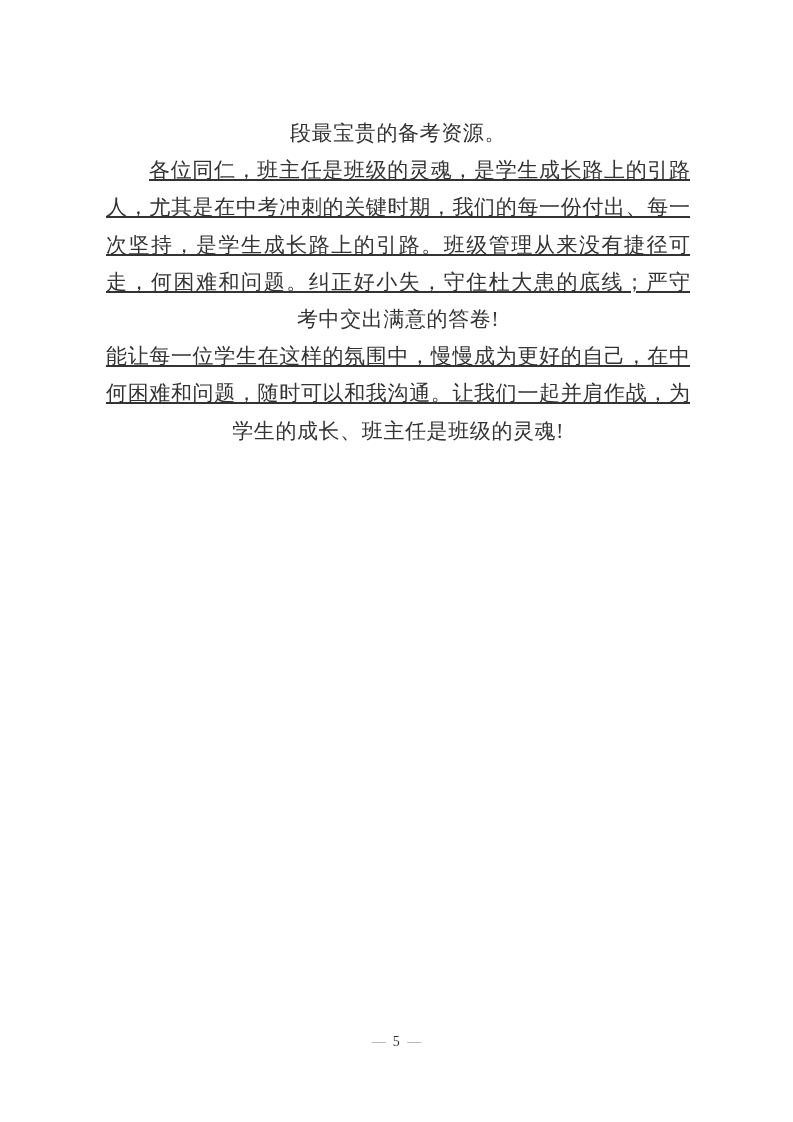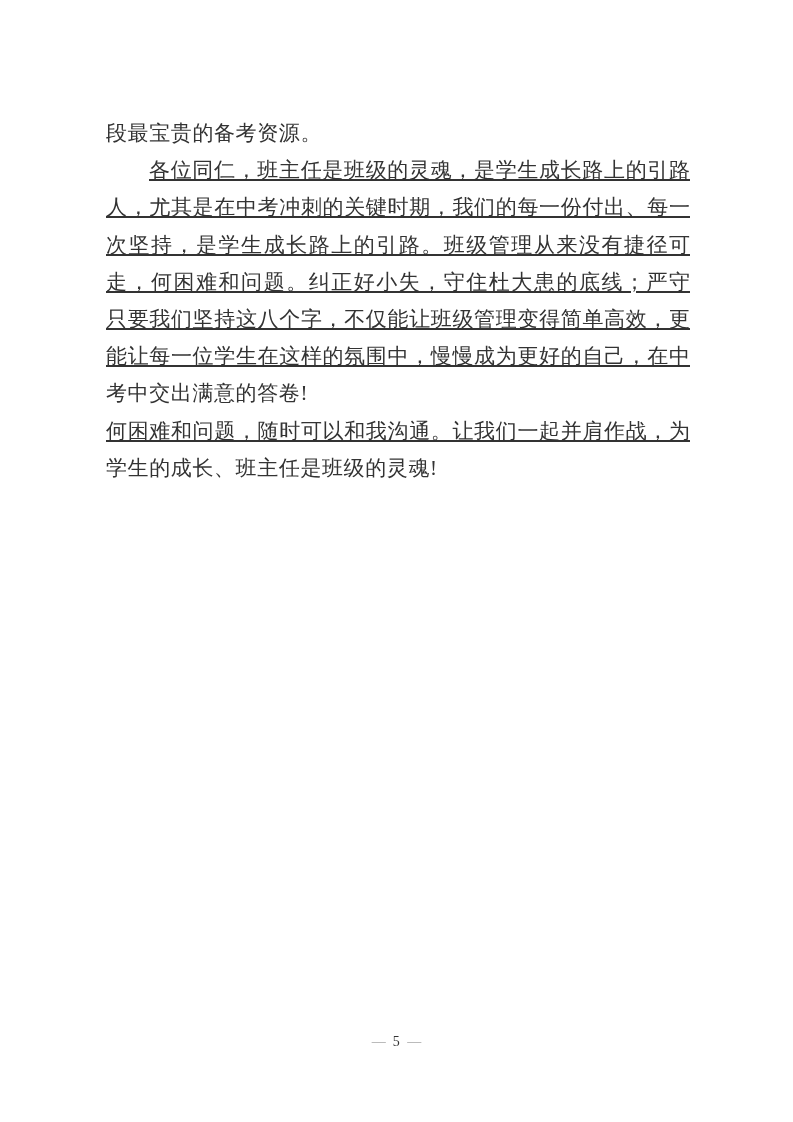--- a/index.html
+++ b/index.html
@@ -21,20 +21,21 @@
     top: 115px;
     width: 584px;
     color: #333333;
     font-size: 21px;
     line-height: 37.2px;
   }
   .text-line {
     height: 37.2px;
     letter-spacing: 0.6px;
     white-space: nowrap;
+    text-align: center;
   }
   .text-line.justify {
     white-space: normal;
     letter-spacing: 0;
     text-align: justify;
     text-align-last: justify;
     text-justify: inter-ideograph;
     text-decoration: underline;
   }
   .text-line.indent {
@@ -63,23 +64,22 @@
 <body>
 
 <div class="page">
 
   <div class="text-body" id="text-body">
       <div class="text-line">段最宝贵的备考资源。</div>
       <div class="text-line indent justify">各位同仁，班主任是班级的灵魂，是学生成长路上的引路</div>
       <div class="text-line justify">人，尤其是在中考冲刺的关键时期，我们的每一份付出、每一</div>
       <div class="text-line justify">次坚持，是学生成长路上的引路。班级管理从来没有捷径可</div>
       <div class="text-line justify">走，何困难和问题。纠正好小失，守住杜大患的底线；严守</div>
-      <div class="text-line justify">只要我们坚持这八个字，不仅能让班级管理变得简单高效，更</div>
+      <div class="text-line">考中交出满意的答卷!</div>
       <div class="text-line justify">能让每一位学生在这样的氛围中，慢慢成为更好的自己，在中</div>
-      <div class="text-line">考中交出满意的答卷!</div>
       <div class="text-line justify">何困难和问题，随时可以和我沟通。让我们一起并肩作战，为</div>
       <div class="text-line">学生的成长、班主任是班级的灵魂!</div>
     </div>
 
   <div class="footer">
     <span class="dash">—</span><span class="pagenum">5</span><span class="dash">—</span>
   </div>
 
 </div>
 

